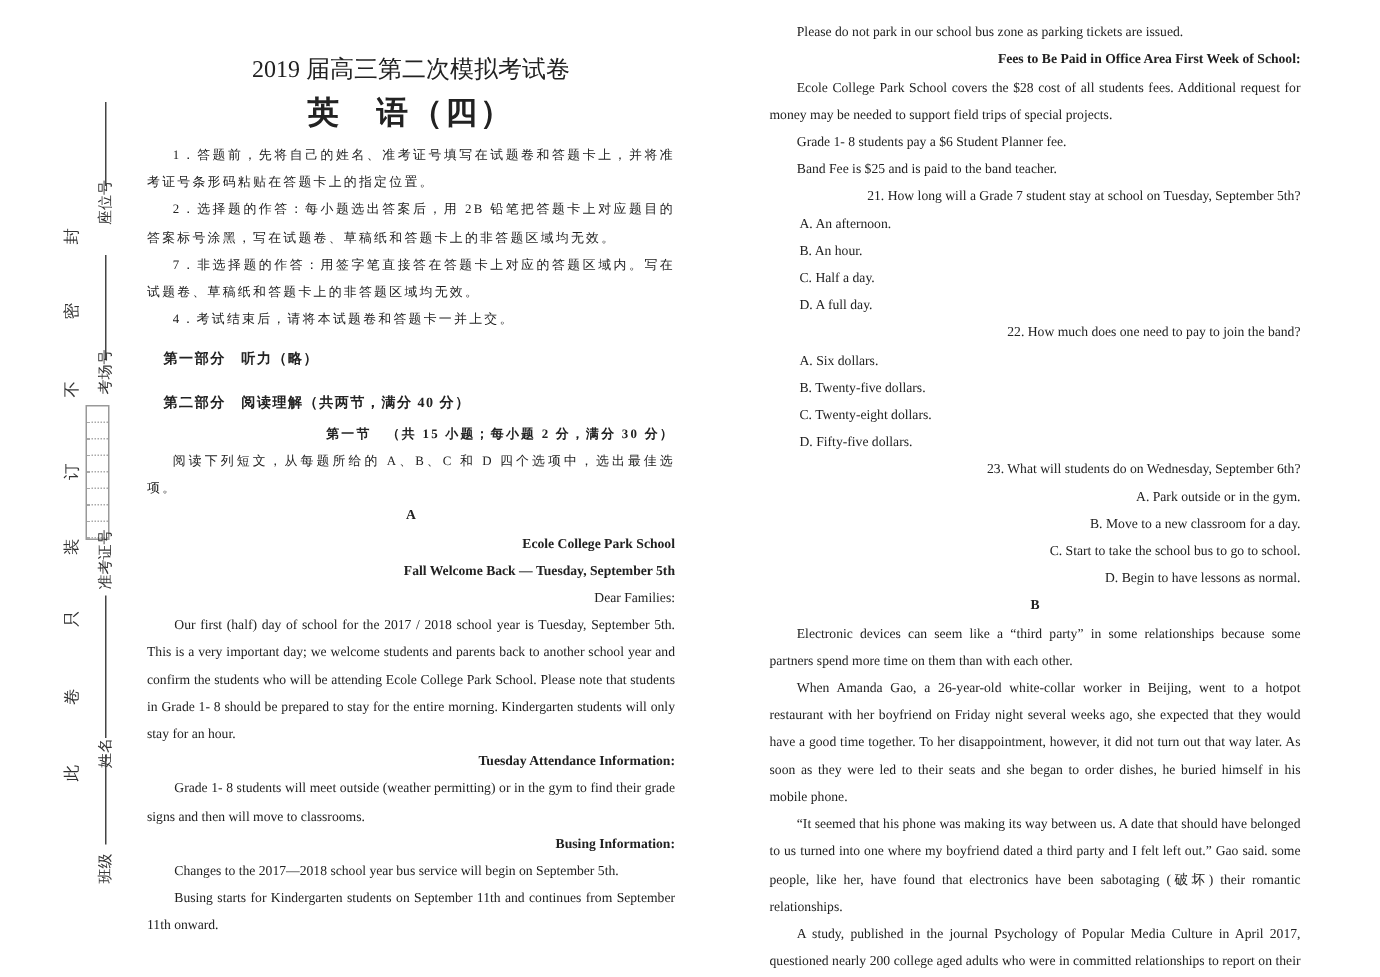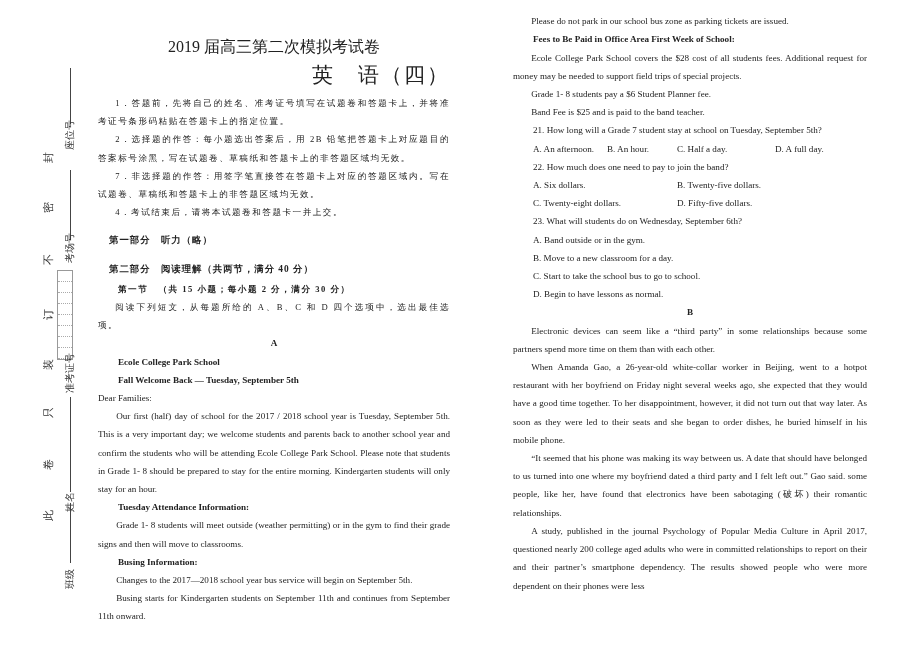--- a/index.html
+++ b/index.html
@@ -11,29 +11,29 @@
   .vline { position:absolute; left:70px; width:0; border-left:1px solid #444; }
   .vlabel { position:absolute; left:62px; font-size:10px; color:#333;
             transform:rotate(-90deg); transform-origin:center; white-space:nowrap; width:16px; text-align:center; }
   .boxes { position:absolute; left:57px; top:270px; width:14px; height:88px;
            border:1px solid #999; }
   .boxes div { height:10px; border-bottom:1px dotted #aaa; }
   .col { position:absolute; top:30px; font-size:9.1px; line-height:18.2px; }
   .left { left:98px; width:352px; }
   .right { left:513px; width:354px; }
   .p { text-indent:2em; text-align:justify; text-align-last:left; margin:0; }
-  .pf { margin:0; }
+  .pf { margin:0;text-align:right; }
   .b { font-weight:bold; }
   .center { text-align:center; }
   .t1 { font-size:16px; text-align:center; line-height:26px; margin:4px 0 0; }
-  .t2 { font-size:21px; font-weight:normal; text-align:right; letter-spacing:2px;
+  .t2 { font-size:21px; font-weight:bold; text-align:center; letter-spacing:2px;
         font-family:"DejaVu Sans","Liberation Sans",sans-serif; line-height:30px; margin:0 0 4px; }
   .cn { font-size:8.6px; letter-spacing:1.5px; }
   .secH { font-weight:bold; margin:8px 0 2px 11px; font-size:9.4px; letter-spacing:1px; }
-  .opts { display:flex; margin:0; padding-left:20px; }
+  .opts { display:flex; margin:0; padding-left:20px;flex-direction:column; }
   .opts span { display:inline-block; }
 </style>
 </head>
 <body>
 
 <div class="margin">
   <span class="seal-char" style="top:150px">封</span>
   <span class="seal-char" style="top:200px">密</span>
   <span class="seal-char" style="top:252px">不</span>
   <span class="seal-char" style="top:307px">订</span>
@@ -104,21 +104,21 @@
   <p class="pf" style="padding-left:20px">22. How much does one need to pay to join the band?</p>
   <div class="opts">
     <span style="width:144px">A. Six dollars.</span>
     <span>B. Twenty-five dollars.</span>
   </div>
   <div class="opts">
     <span style="width:144px">C. Twenty-eight dollars.</span>
     <span>D. Fifty-five dollars.</span>
   </div>
   <p class="pf" style="padding-left:20px">23. What will students do on Wednesday, September 6th?</p>
-  <p class="pf" style="padding-left:20px">A. Band outside or in the gym.</p>
+  <p class="pf" style="padding-left:20px">A. Park outside or in the gym.</p>
   <p class="pf" style="padding-left:20px">B. Move to a new classroom for a day.</p>
   <p class="pf" style="padding-left:20px">C. Start to take the school bus to go to school.</p>
   <p class="pf" style="padding-left:20px">D. Begin to have lessons as normal.</p>
 
   <p class="pf b center">B</p>
   <p class="p">Electronic devices can seem like a “third party” in some relationships because some partners spend more time on them than with each other.</p>
   <p class="p">When Amanda Gao, a 26-year-old white-collar worker in Beijing, went to a hotpot restaurant with her boyfriend on Friday night several weeks ago, she expected that they would have a good time together. To her disappointment, however, it did not turn out that way later. As soon as they were led to their seats and she began to order dishes, he buried himself in his mobile phone.</p>
   <p class="p">“It seemed that his phone was making its way between us. A date that should have belonged to us turned into one where my boyfriend dated a third party and I felt left out.” Gao said. some people, like her, have found that electronics have been sabotaging (破坏) their romantic relationships.</p>
   <p class="p">A study, published in the journal Psychology of Popular Media Culture in April 2017, questioned nearly 200 college aged adults who were in committed relationships to report on their and their partner’s smartphone dependency. The results showed people who were more dependent on their phones were less</p>
 </div>

